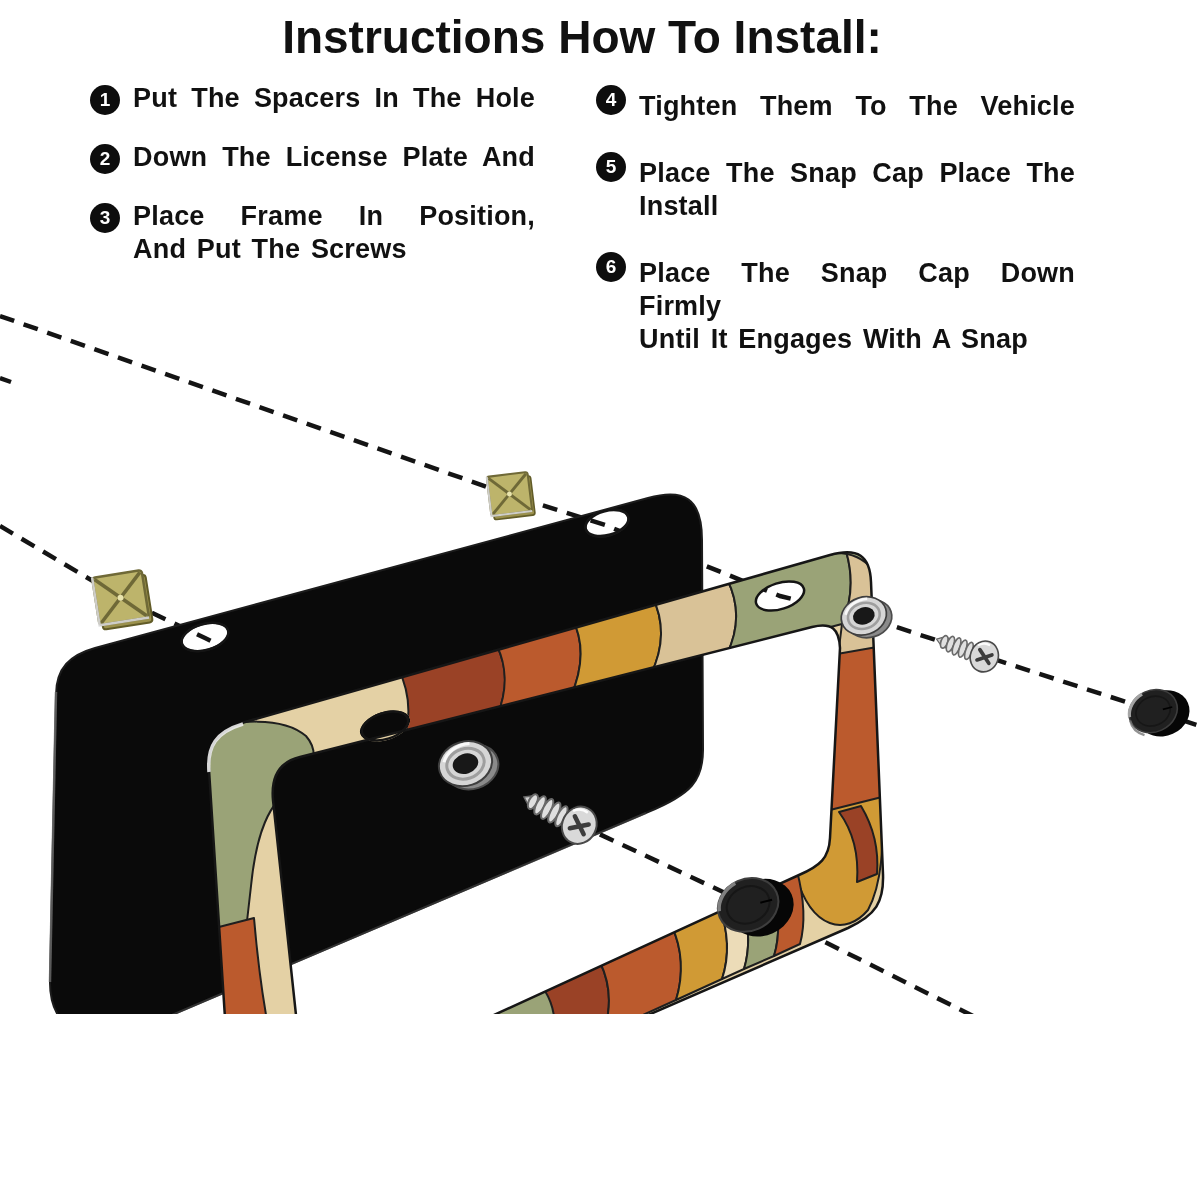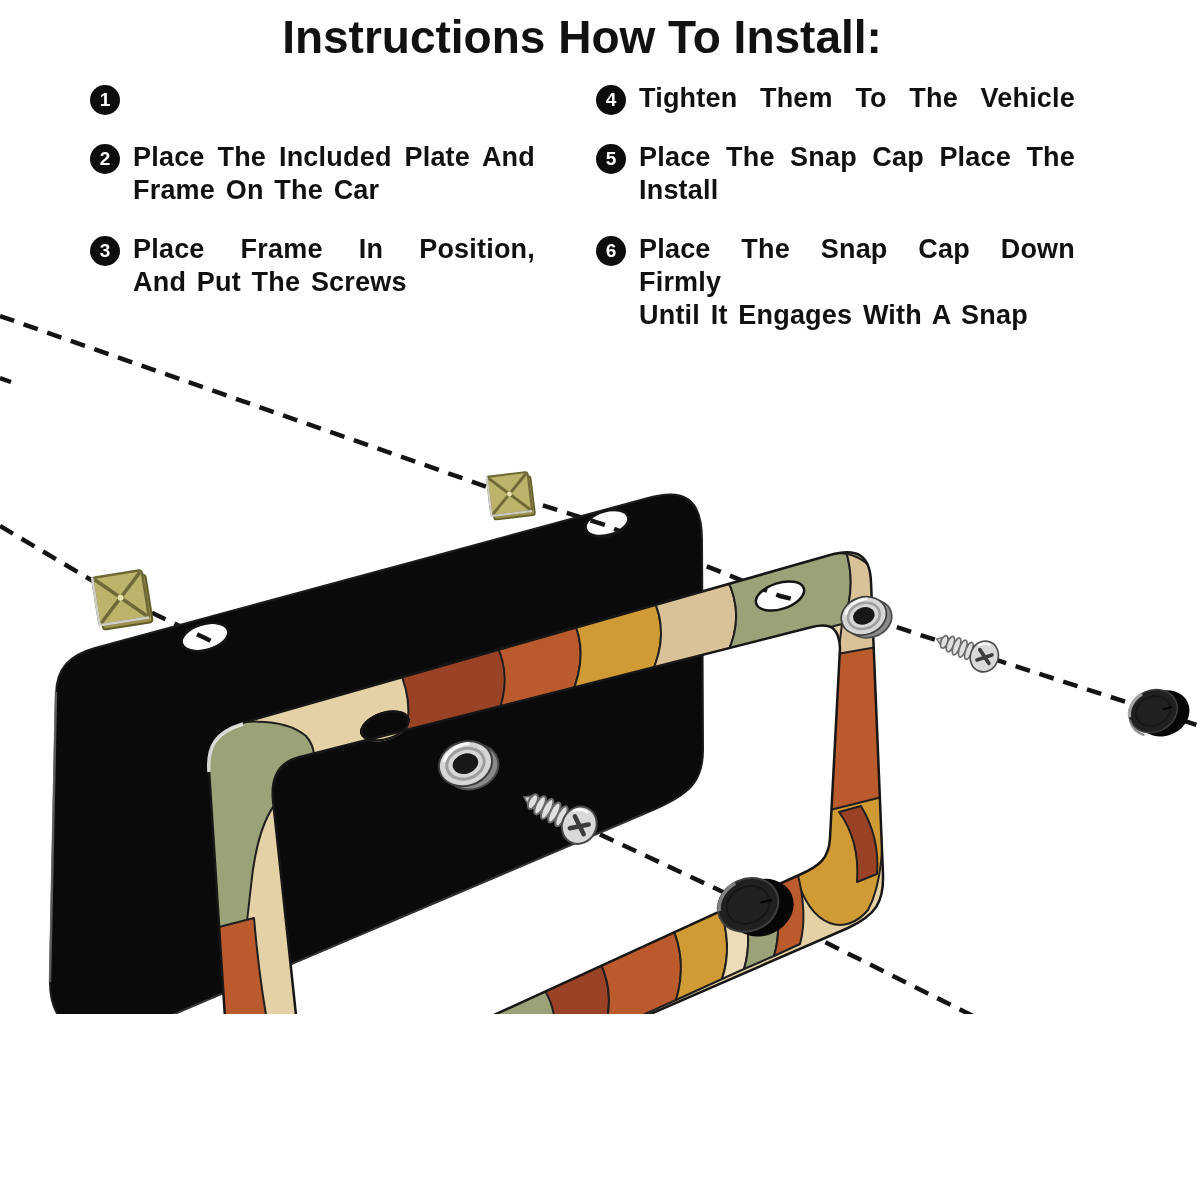--- a/index.html
+++ b/index.html
@@ -13,48 +13,48 @@
   .col.left{width:506px;flex:0 0 506px;}
   .col.right{flex:1;}
   .step{display:flex;align-items:flex-start;gap:13px;margin-bottom:26px;}
   .badge{flex:0 0 auto;width:30px;height:30px;margin-top:3px;border-radius:50%;
          background:var(--badge-bg,#0d0d0d);color:var(--badge-text,#fff);
          display:flex;align-items:center;justify-content:center;
          font-size:19px;font-weight:bold;}
   .step-text{font-size:27px;font-weight:bold;line-height:33px;color:var(--text,#111);
              letter-spacing:0.2px;word-spacing:3px;}
   .col.left  .step-text{width:402px;}
-  .col.right .step-text{width:436px;}
+  .col.right .step-text{width:436px;margin-top:8px;}
   .l{display:block;white-space:nowrap;}
   .j{white-space:normal;text-align:justify;text-align-last:justify;}
   svg.diagram{position:absolute;inset:0;z-index:1;}
 </style>
 </head>
 <body>
 
 <div class="page">
 
   <h1 class="title">Instructions How To Install:</h1>
 
   <div class="cols">
     <div class="col left">
       <div class="step">
         <span class="badge">
             <span>1</span>
           </span>
         <div class="step-text">
+          <span class="l j">Put The Spacers In The Hole</span>
         </div>
       </div>
       <div class="step">
         <span class="badge">
             <span>2</span>
           </span>
         <div class="step-text">
-          <span class="l j">Place The Included Plate And</span>
-          <span class="l">Frame On The Car</span>
+          <span class="l j">Down The License Plate And</span>
         </div>
       </div>
       <div class="step">
         <span class="badge">
             <span>3</span>
           </span>
         <div class="step-text">
           <span class="l j">Place Frame In Position,</span>
           <span class="l">And Put The Screws</span>
         </div>

